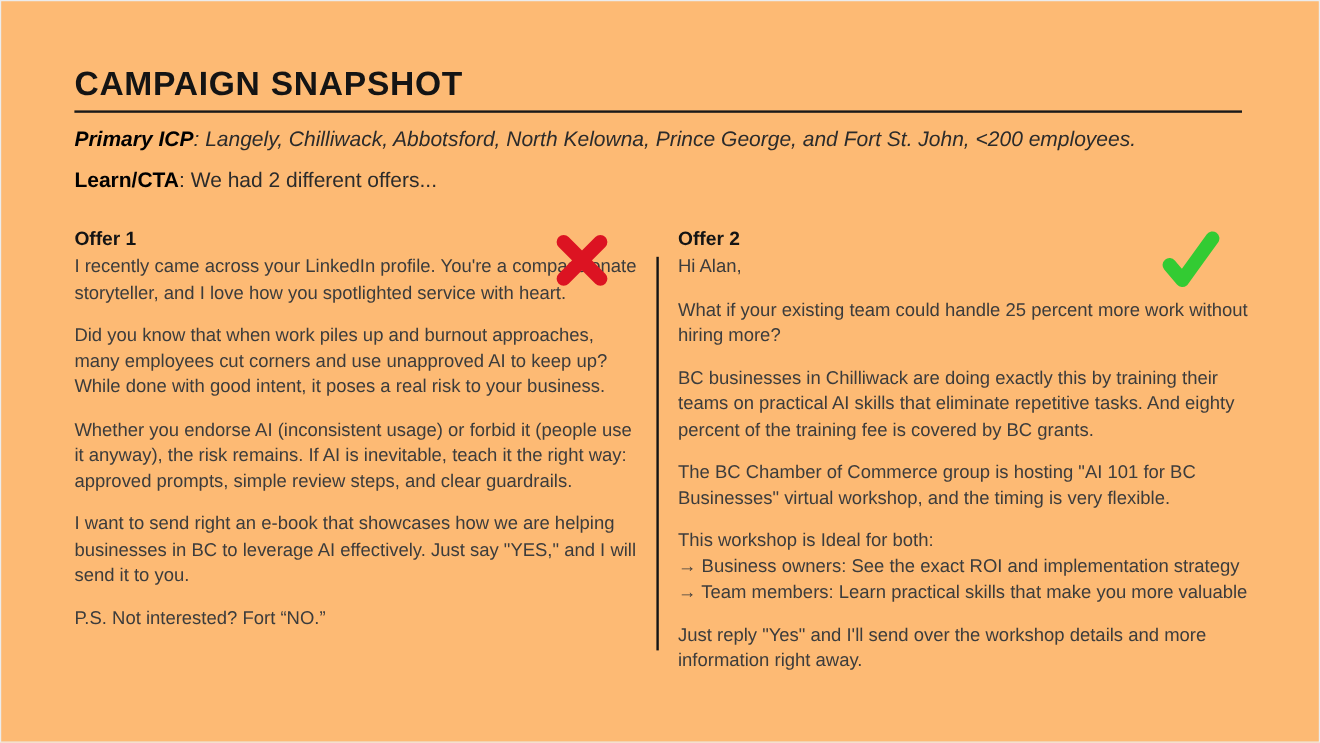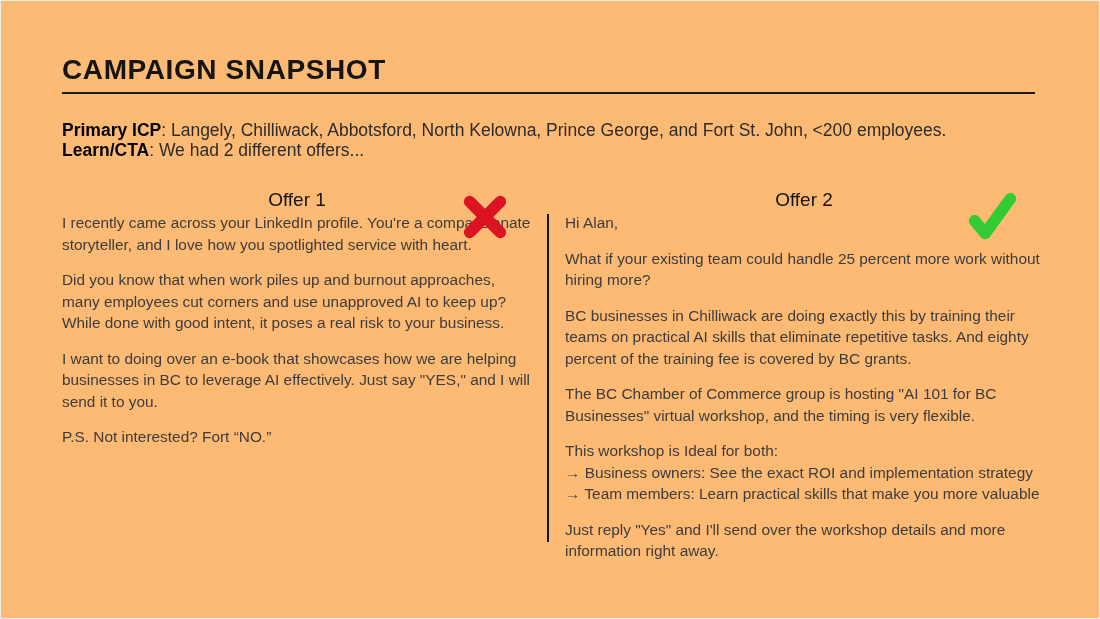--- a/index.html
+++ b/index.html
@@ -8,29 +8,29 @@
     font-family:"Liberation Sans", sans-serif; overflow:hidden;
     box-shadow: inset 0 0 0 1px #ececec;
   }
   .title {
     position:absolute; left:62px; top:54px; margin:0;
     font-size:28px; font-weight:700; letter-spacing:0.6px; color:#141414;
   }
   .rule { position:absolute; left:62px; top:92px; width:973px; height:2px; background:#1a1a1a; }
   .meta { position:absolute; left:62px; margin:0; font-size:17.5px; color:#2b2b2b; }
   .meta .lbl { font-weight:700; color:#000; }
-  .meta1 { top:120px; }
+  .meta1 { top:106px;font-style:italic; }
   .meta2 { top:140px; }
 
   .col { position:absolute; top:188px; }
   .col-1 { left:62px;  width:470px; }
   .col-2 { left:565px; width:478px; }
   .offer-title {
-    margin:0; height:24px; line-height:24px; text-align:center;
-    font-size:19px; font-weight:400; color:#141414;
+    margin:0; height:24px; line-height:24px; 
+    font-size:16px; font-weight:700; color:#141414;
   }
   .col p {
     margin:0 0 14px; font-size:15.4px; line-height:21.5px; color:#3c3c3c;
     white-space:pre-wrap;
   }
   .mark { position:absolute; display:block; }
   .mark-x     { left:396px; top:2px; }
   .mark-check { left:398px; top:0; }
 
   .divider { position:absolute; left:547px; top:214px; width:2px; height:328px; background:#141414; }
@@ -55,21 +55,22 @@
 
   <section class="col col-1">
     <h2 class="offer-title">Offer 1</h2>
     <span class="mark mark-x">
       <svg width="54" height="54" viewBox="0 0 60 60" aria-hidden="true">
         <path d="M13 13 L47 47 M47 13 L13 47" fill="none" stroke="#DC1322" stroke-width="13" stroke-linecap="round"></path>
       </svg>
     </span>
     <p>I recently came across your LinkedIn profile. You're a compassionate storyteller, and I love how you spotlighted service with heart.</p>
     <p>Did you know that when work piles up and burnout approaches, many employees cut corners and use unapproved AI to keep up?  While done with good intent, it poses a real risk to your business.</p>
-    <p>I want to doing over an e-book that showcases how we are helping businesses in BC to leverage AI effectively. Just say "YES," and I will send it to you.</p>
+    <p>Whether you endorse AI (inconsistent usage) or forbid it (people use it anyway), the risk remains. If AI is inevitable, teach it the right way: approved prompts, simple review steps, and clear guardrails.</p>
+    <p>I want to send right an e-book that showcases how we are helping businesses in BC to leverage AI effectively. Just say "YES," and I will send it to you.</p>
     <p>P.S. Not interested? Fort “NO.”</p>
   </section>
 
   <div class="divider"></div>
 
   <section class="col col-2">
     <h2 class="offer-title">Offer 2</h2>
     <span class="mark mark-check">
       <svg width="58" height="58" viewBox="0 0 60 60" aria-hidden="true">
         <path d="M12 34 L23 47 L49 11" fill="none" stroke="#33CB33" stroke-width="12" stroke-linecap="round" stroke-linejoin="round"></path>

